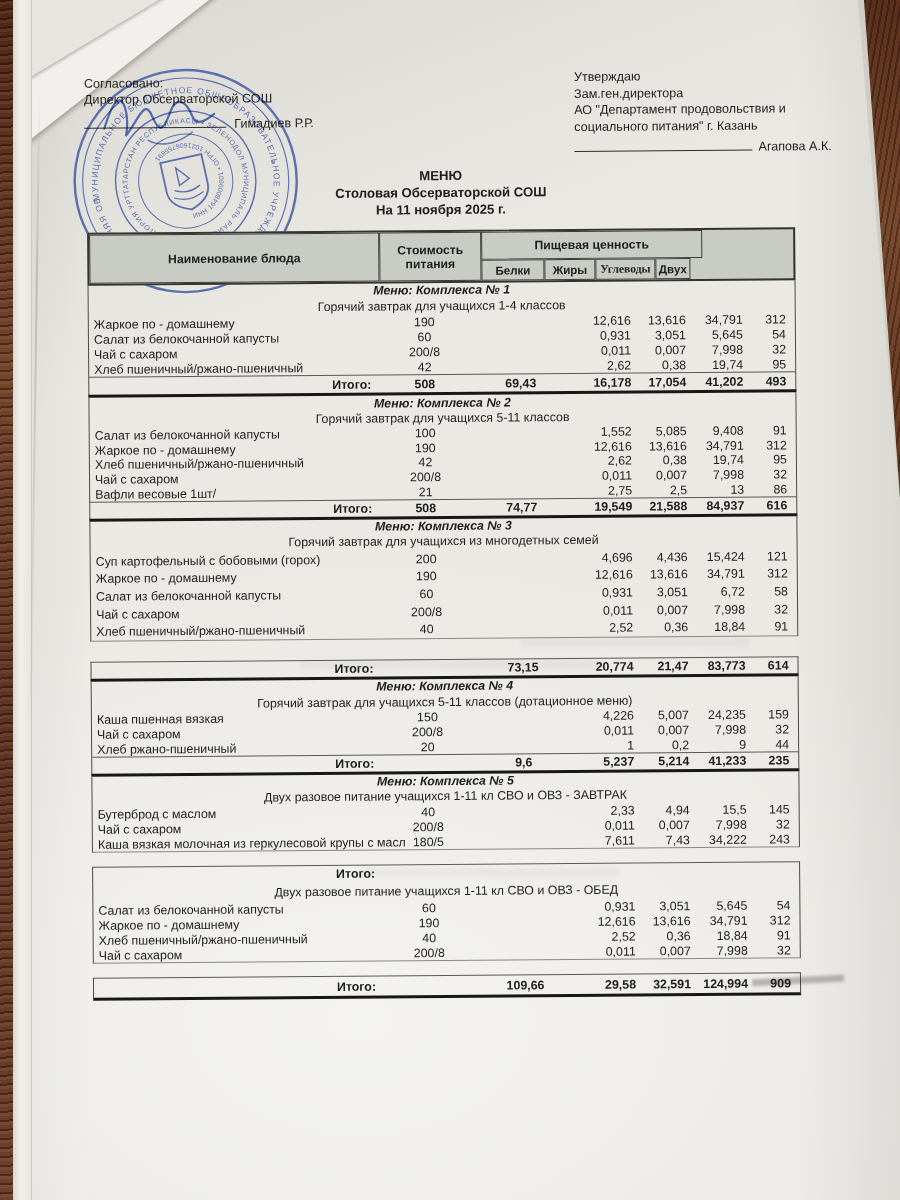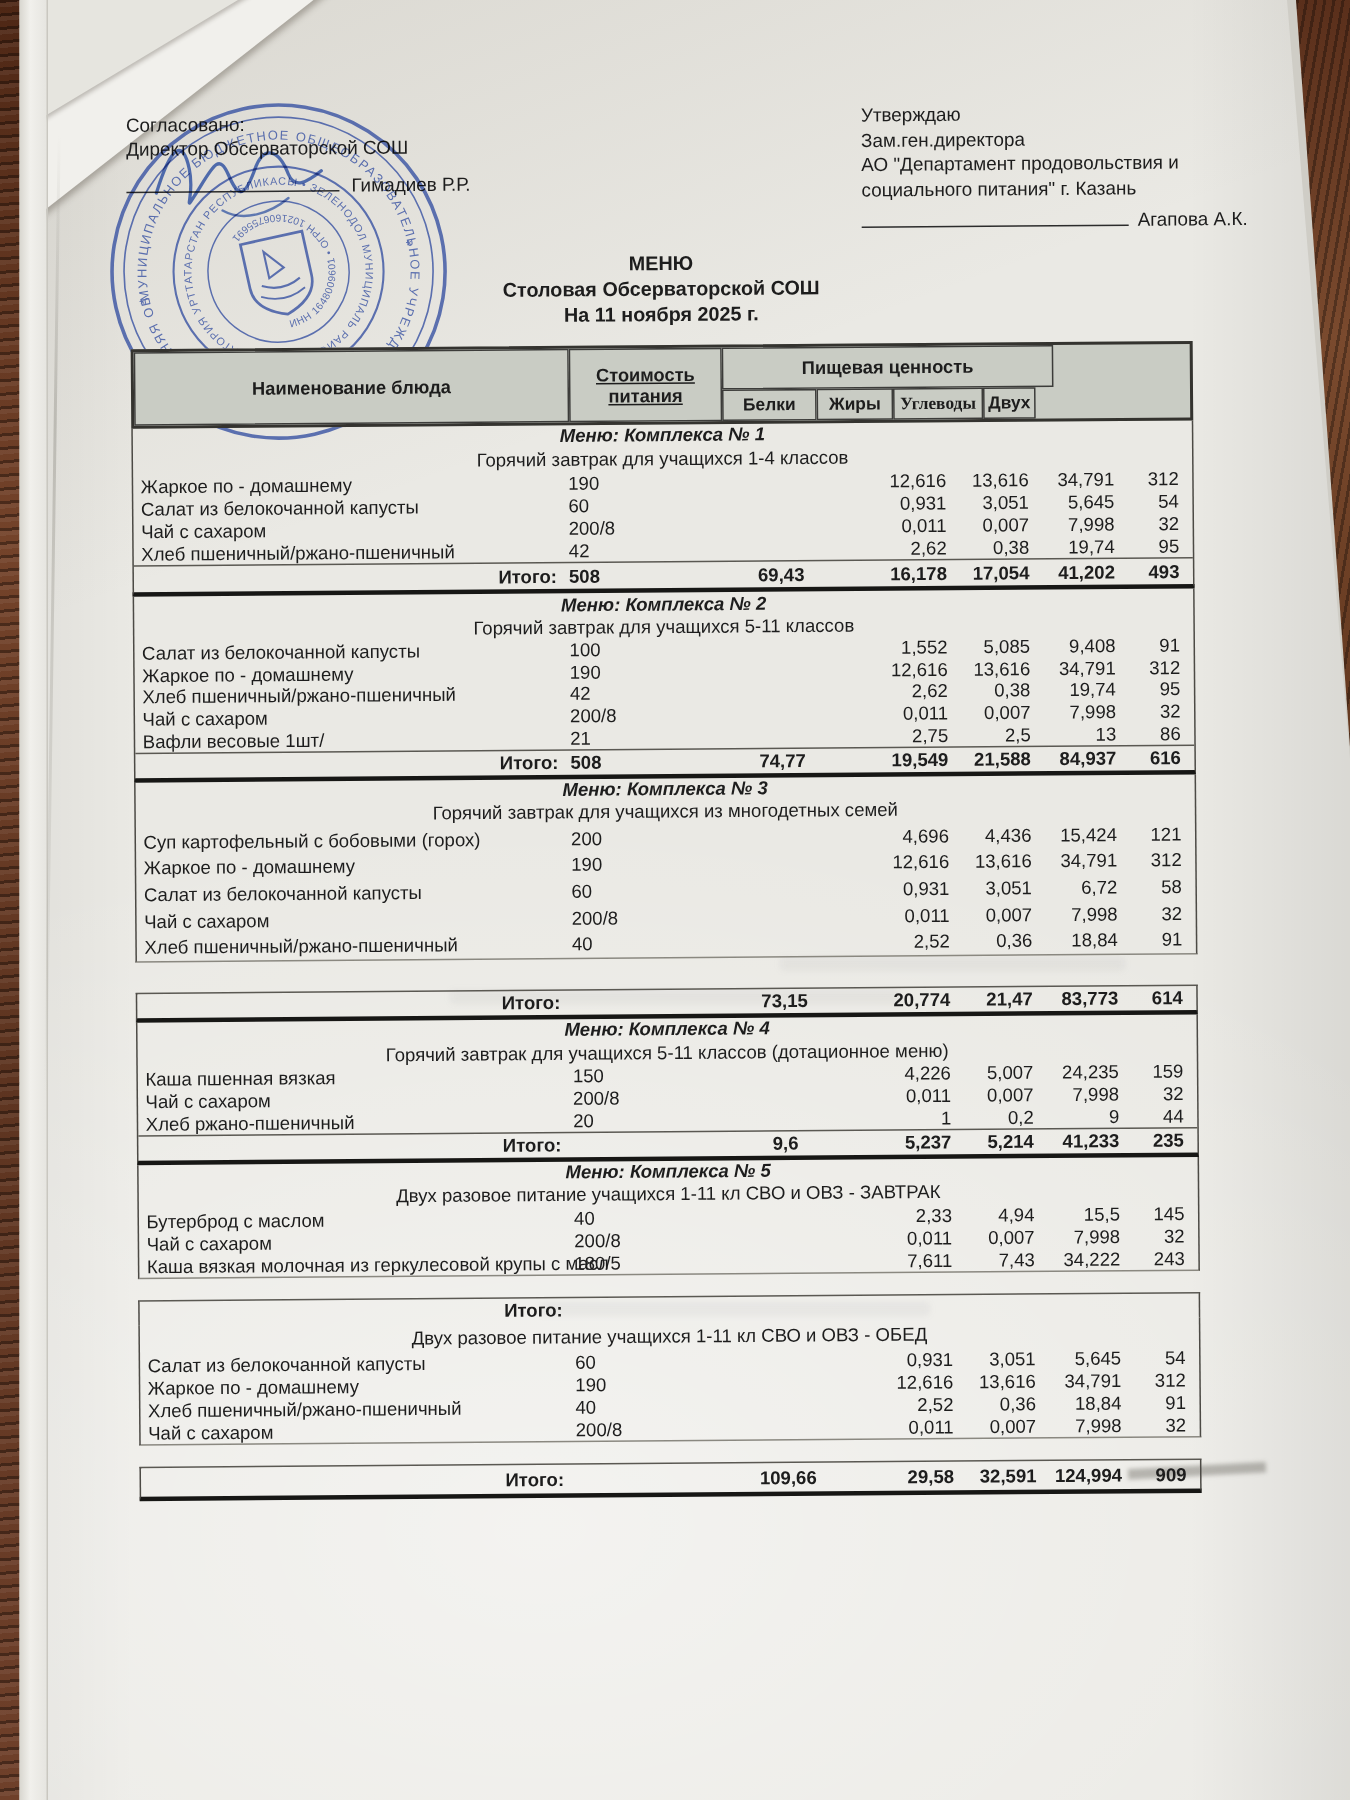--- a/index.html
+++ b/index.html
@@ -62,21 +62,21 @@
     font-weight:bold;font-size:13.2px;line-height:17px;}
 
   
   .tbl{position:absolute;left:90px;top:230px;width:708px;font-size:12.4px;}
   .thead{display:flex;border:2px solid #34332f;background:var(--hdr);}
   .th{box-sizing:border-box;border:1px solid #3c3c3a;background:var(--hdr);
     display:flex;align-items:center;justify-content:center;text-align:center;
     font-weight:bold;font-size:12.2px;line-height:14px;}
   .th-dish{width:290px;height:49px;}
   .th-out{width:91px;height:49px;}
-  .th-cost{width:102px;height:49px;padding:0 17px;text-decoration:underline;}
+  .th-cost{width:102px;height:49px;padding:0 17px;}
   .th-nutr-wrap{width:221px;display:flex;flex-direction:column;}
   .th-nutr{height:28px;}
   .th-sub{display:flex;height:21px;}
   .th-sub .th{height:21px;font-size:11.6px;}
   .s-prot{width:63px;} .s-fat{width:51px;} .s-carb{width:60px;font-family:Liberation Serif, serif;} .s-kcal{width:35px;}
 
   .sec-block{box-sizing:border-box;border-left:1.5px solid var(--side);border-right:1.5px solid var(--side);}
   .sec-block.pre-gap{border-bottom:1px solid #8a8880;}
   .sec-block.heavy{border-bottom:3px solid var(--heavy);}
   .sec-block.total-block{border-top:1.1px solid var(--thin);}
@@ -84,21 +84,21 @@
 
   .menu-row{display:flex;align-items:center;justify-content:center;
     font-weight:bold;font-style:italic;font-size:12.4px;}
   .sub-row{display:flex;align-items:center;justify-content:center;font-size:12.4px;}
   .t-row{display:flex;align-items:center;}
   .total-row{display:flex;align-items:center;font-weight:bold;border-top:1.1px solid var(--thin);}
   .total-block .total-row{border-top:none;}
 
   .cell{box-sizing:border-box;flex:none;}
   .c-name{width:290px;padding-left:5px;text-align:left;white-space:nowrap;overflow:visible;}
-  .c-out{width:93px;text-align:left;padding-right:2px;}
+  .c-out{width:93px;text-align:center;padding-right:2px;}
   .c-cost{width:97px;text-align:center;}
   .c-prot{width:63px;text-align:right;padding-right:1px;}
   .c-fat{width:63px;text-align:right;padding-right:9px;}
   .c-carb{width:60px;text-align:right;padding-right:12px;}
   .c-kcal{width:34px;text-align:right;padding-right:3px;}
   .total-row .c-name{text-align:right;padding-right:8px;}
 </style>
 </head>
 <body>
 

